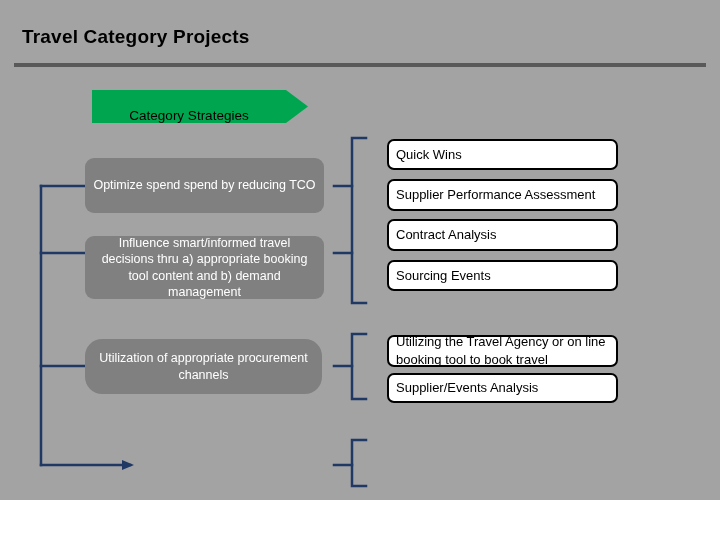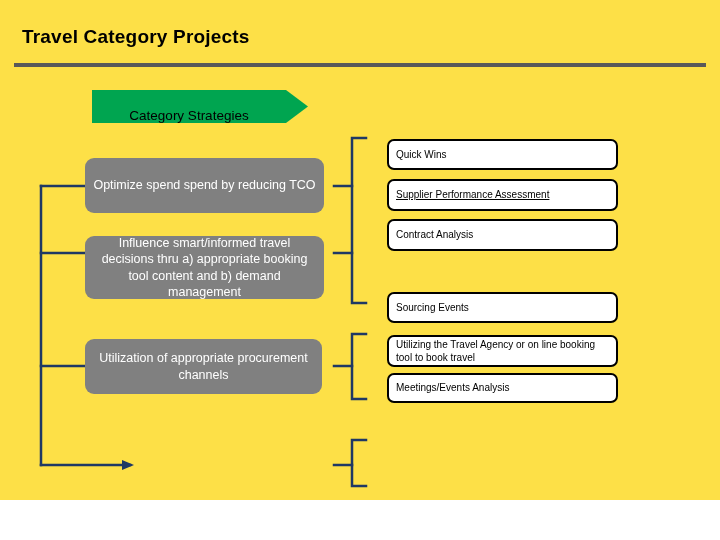--- a/index.html
+++ b/index.html
@@ -7,21 +7,21 @@
     padding: 0;
     background: #ffffff;
   }
   body {
     font-family: "Liberation Sans", sans-serif;
   }
   #slide {
     position: relative;
     width: 720px;
     height: 500px;
-    background: #fde047;
+    background: #a3a3a3;
     overflow: hidden;
   }
 
   
   #page-title {
     position: absolute;
     left: 22px;
     top: 26px;
     font-size: 19px;
     font-weight: bold;
@@ -87,21 +87,21 @@
     box-sizing: border-box;
   }
 
   
   .project-box {
     position: absolute;
     background: #ffffff;
     border: 2px solid #000000;
     border-radius: 7px;
     color: #000000;
-    font-size: 10px;
+    font-size: 13px;
     line-height: 1.35;
     display: flex;
     align-items: center;
     justify-content: flex-start;
     padding: 2px 7px;
     box-sizing: border-box;
   }
 
   
   #connectors {
@@ -151,43 +151,43 @@
   </svg>
 
   <div class="strategy-box" style="left:85px; top:158px; width:239px; height:55px;">
     <span>Optimize spend spend by reducing TCO</span>
   </div>
 
   <div class="strategy-box" style="left:85px; top:226px; width:239px; height:63px;margin-top:10px;">
     <span>Influence smart/informed travel decisions thru a) appropriate booking tool content and b) demand management</span>
   </div>
 
-  <div class="strategy-box" style="left:85px; top:339px; width:237px; height:55px;">
+  <div class="strategy-box" style="left:85px; top:339px; width:237px; height:55px;border-radius:17px;">
     <span>Utilization of appropriate procurement channels</span>
   </div>
 
 
   <div class="project-box" style="left:387px; top:139px; width:231px; height:31px;">
     <span>Quick Wins</span>
   </div>
 
-  <div class="project-box" style="left:387px; top:179px; width:231px; height:32px;text-decoration:underline;">
+  <div class="project-box" style="left:387px; top:179px; width:231px; height:32px;">
     <span>Supplier Performance Assessment</span>
   </div>
 
   <div class="project-box" style="left:387px; top:219px; width:231px; height:32px;">
     <span>Contract Analysis</span>
   </div>
 
-  <div class="project-box" style="left:387px; top:260px; width:231px; height:31px;margin-top:32px;">
+  <div class="project-box" style="left:387px; top:260px; width:231px; height:31px;">
     <span>Sourcing Events</span>
   </div>
 
   <div class="project-box" style="left:387px; top:335px; width:231px; height:32px;">
     <span>Utilizing the Travel Agency or on line booking tool to book travel</span>
   </div>
 
   <div class="project-box" style="left:387px; top:373px; width:231px; height:30px;">
-    <span>Meetings/Events Analysis</span>
+    <span>Supplier/Events Analysis</span>
   </div>
 
 
 </div>
 
 </body></html>

